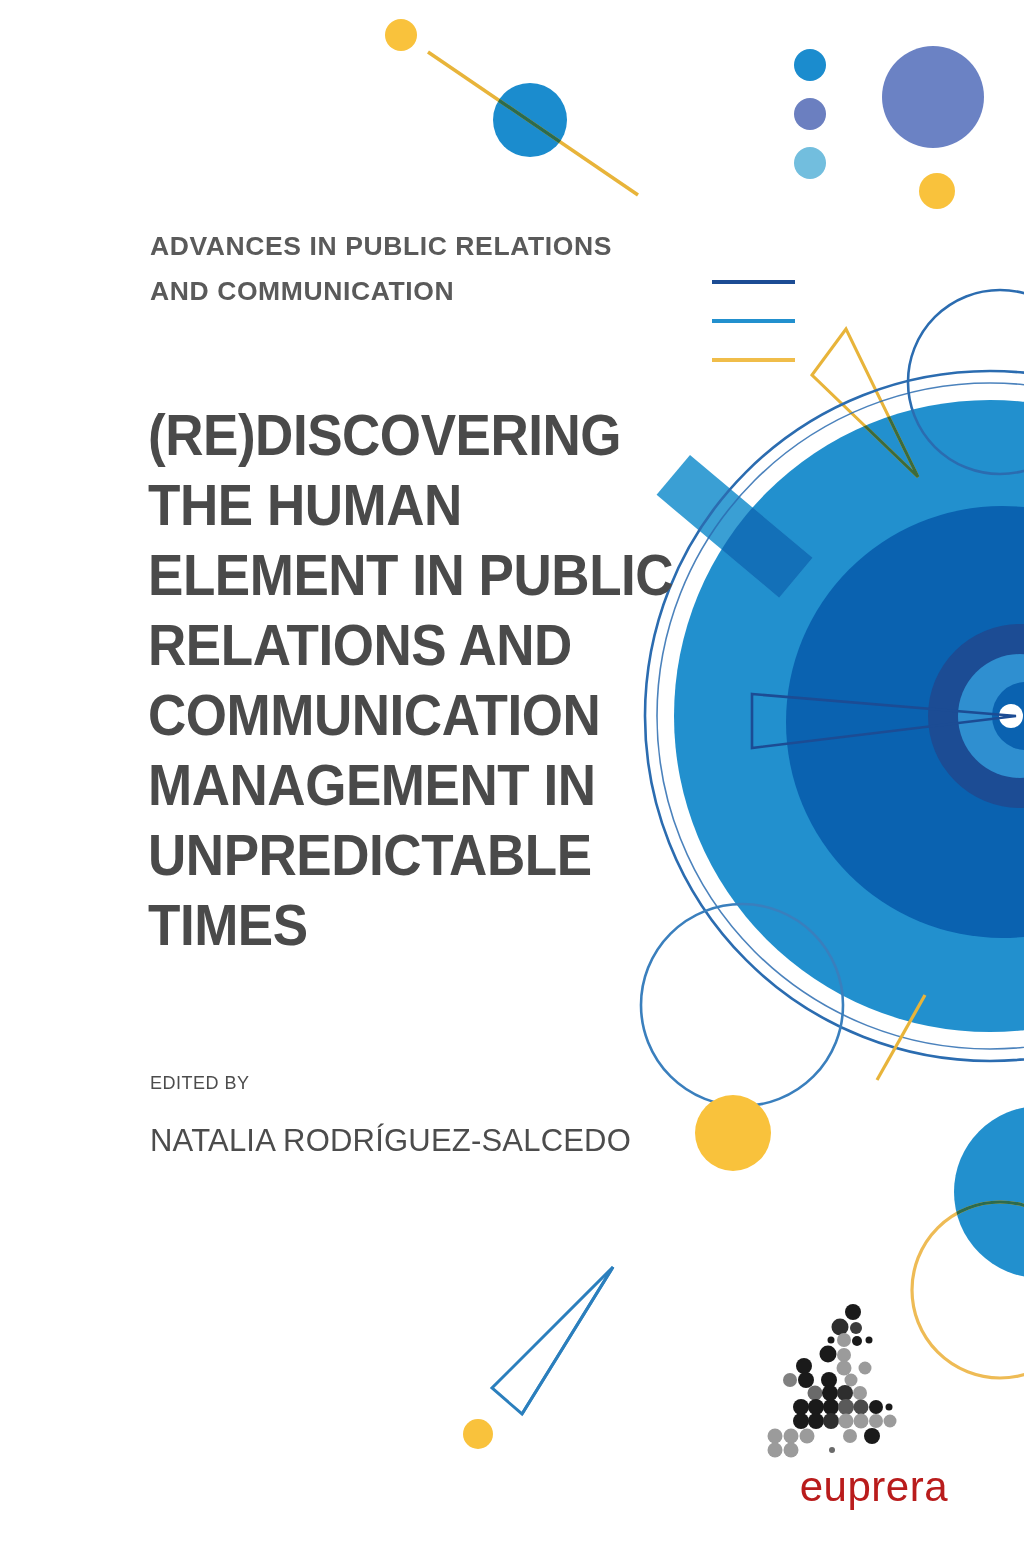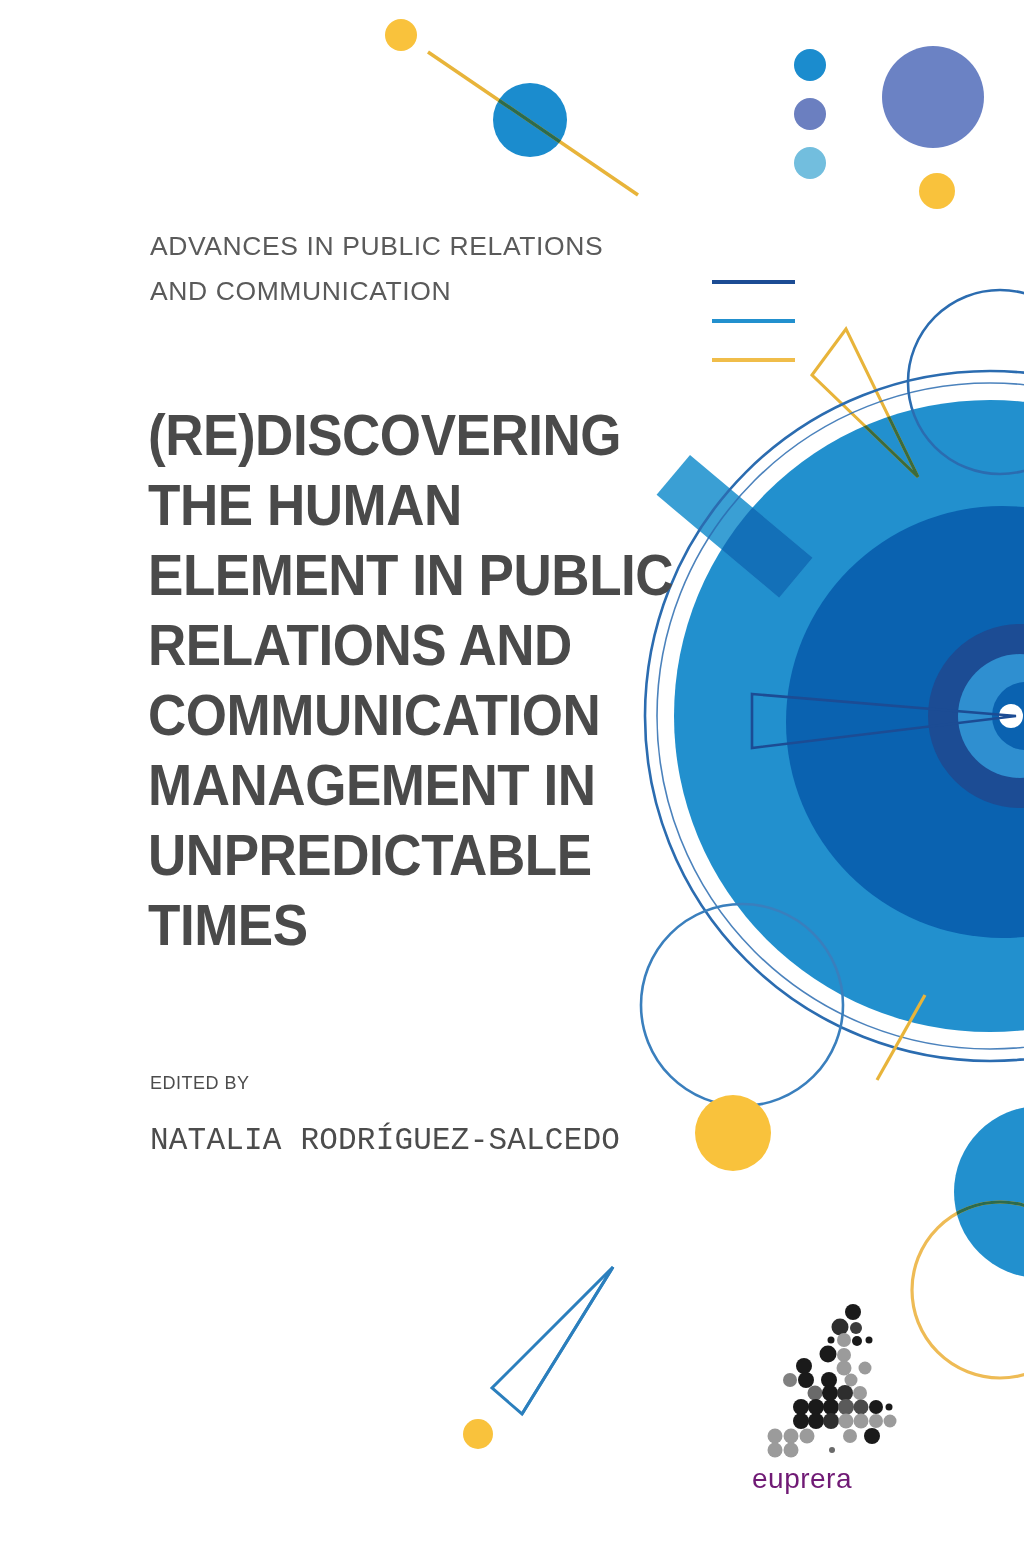--- a/index.html
+++ b/index.html
@@ -34,21 +34,21 @@
   
   .series {
     position: absolute;
     left: 150px;
     top: 224px;
     width: 520px;
     font-size: 26.5px;
     line-height: 45px;
     letter-spacing: 0.6px;
     color: #5a5a5a;
-    font-weight: 400;
+    font-weight: 700;
     text-transform: uppercase;
   }
   .series div { white-space: nowrap; }
 
   
   .title {
     position: absolute;
     left: 148px;
     top: 400px;
     width: 540px;
@@ -77,39 +77,39 @@
     position: absolute;
     left: 150px;
     top: 1118px;
     width: 530px;
     font-size: 31px;
     line-height: 45.5px;
     letter-spacing: 0.2px;
     color: #4c4c4c;
     text-transform: uppercase;
   }
-  .editors div { white-space: nowrap; font-family: Liberation Mono, monospace; }
+  .editors div { white-space: nowrap; }
 
   
   #logo {
     position: absolute;
     left: 752px;
     top: 1298px;
     width: 196px;
     height: 216px;
   }
   #logo-wordmark {
     position: absolute;
     left: 752px;
     top: 1463px;
     width: 196px;
-    text-align: left;
-    font-size: 28px;
+    text-align: right;
+    font-size: 42px;
     letter-spacing: 0.5px;
-    color: #701a75;
+    color: #b91c1c;
   }
 </style>
 </head>
 <body>
 
 <div id="cover">
 
   <svg id="art-layer" viewBox="0 0 1024 1544">
     <defs>
       <clipPath id="clipAll">

